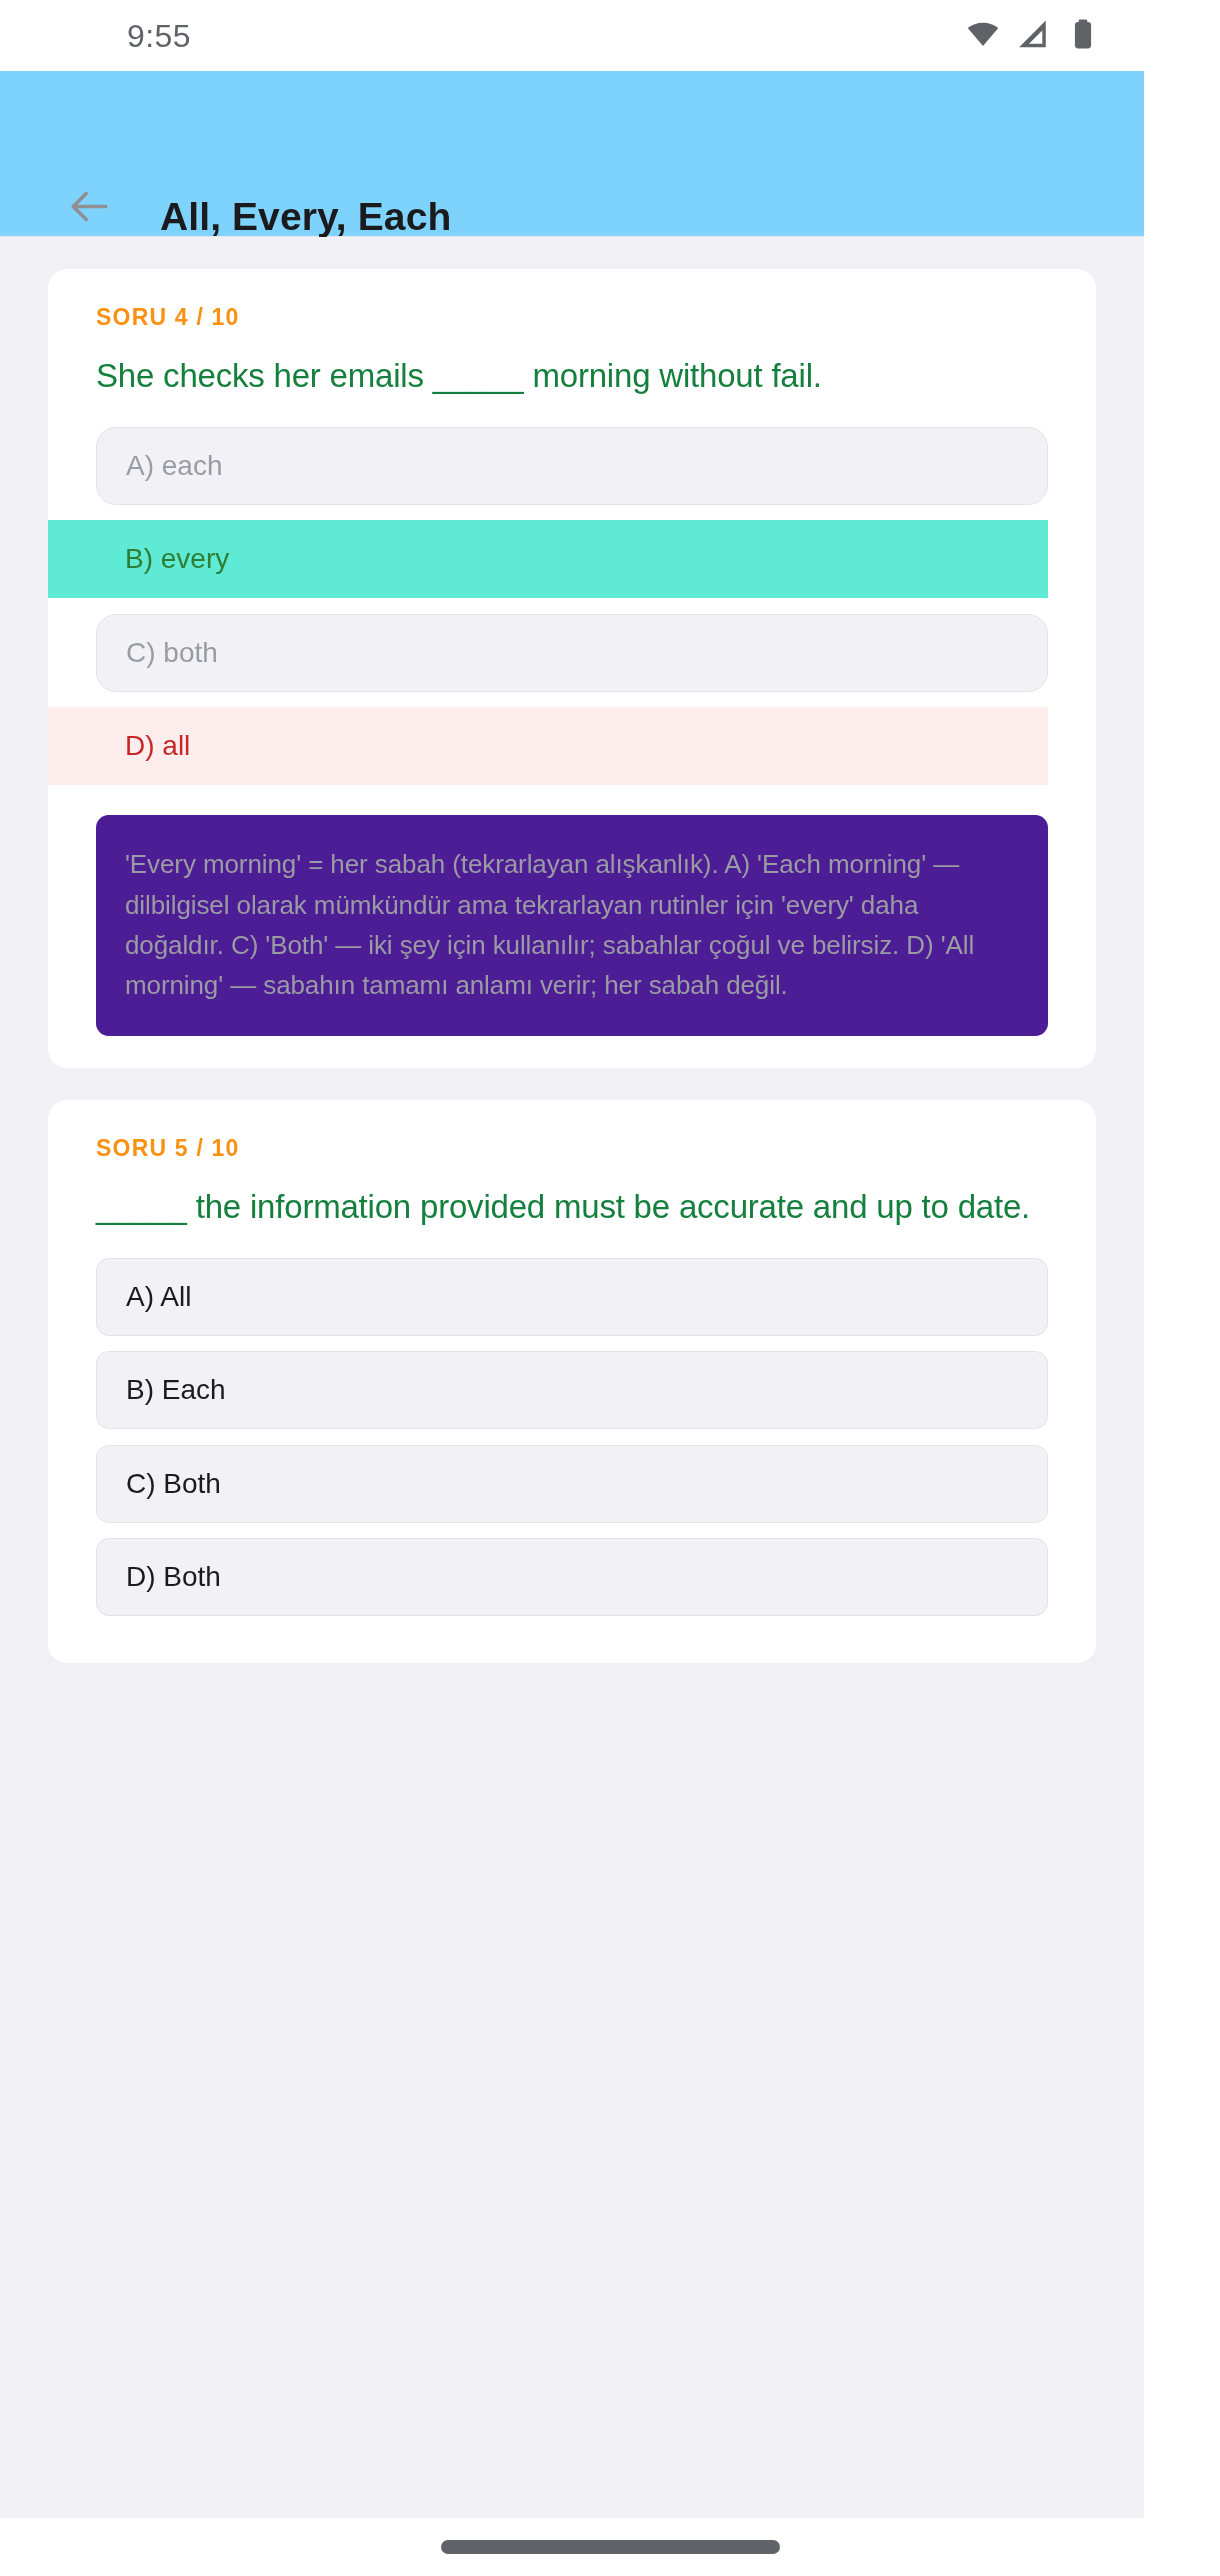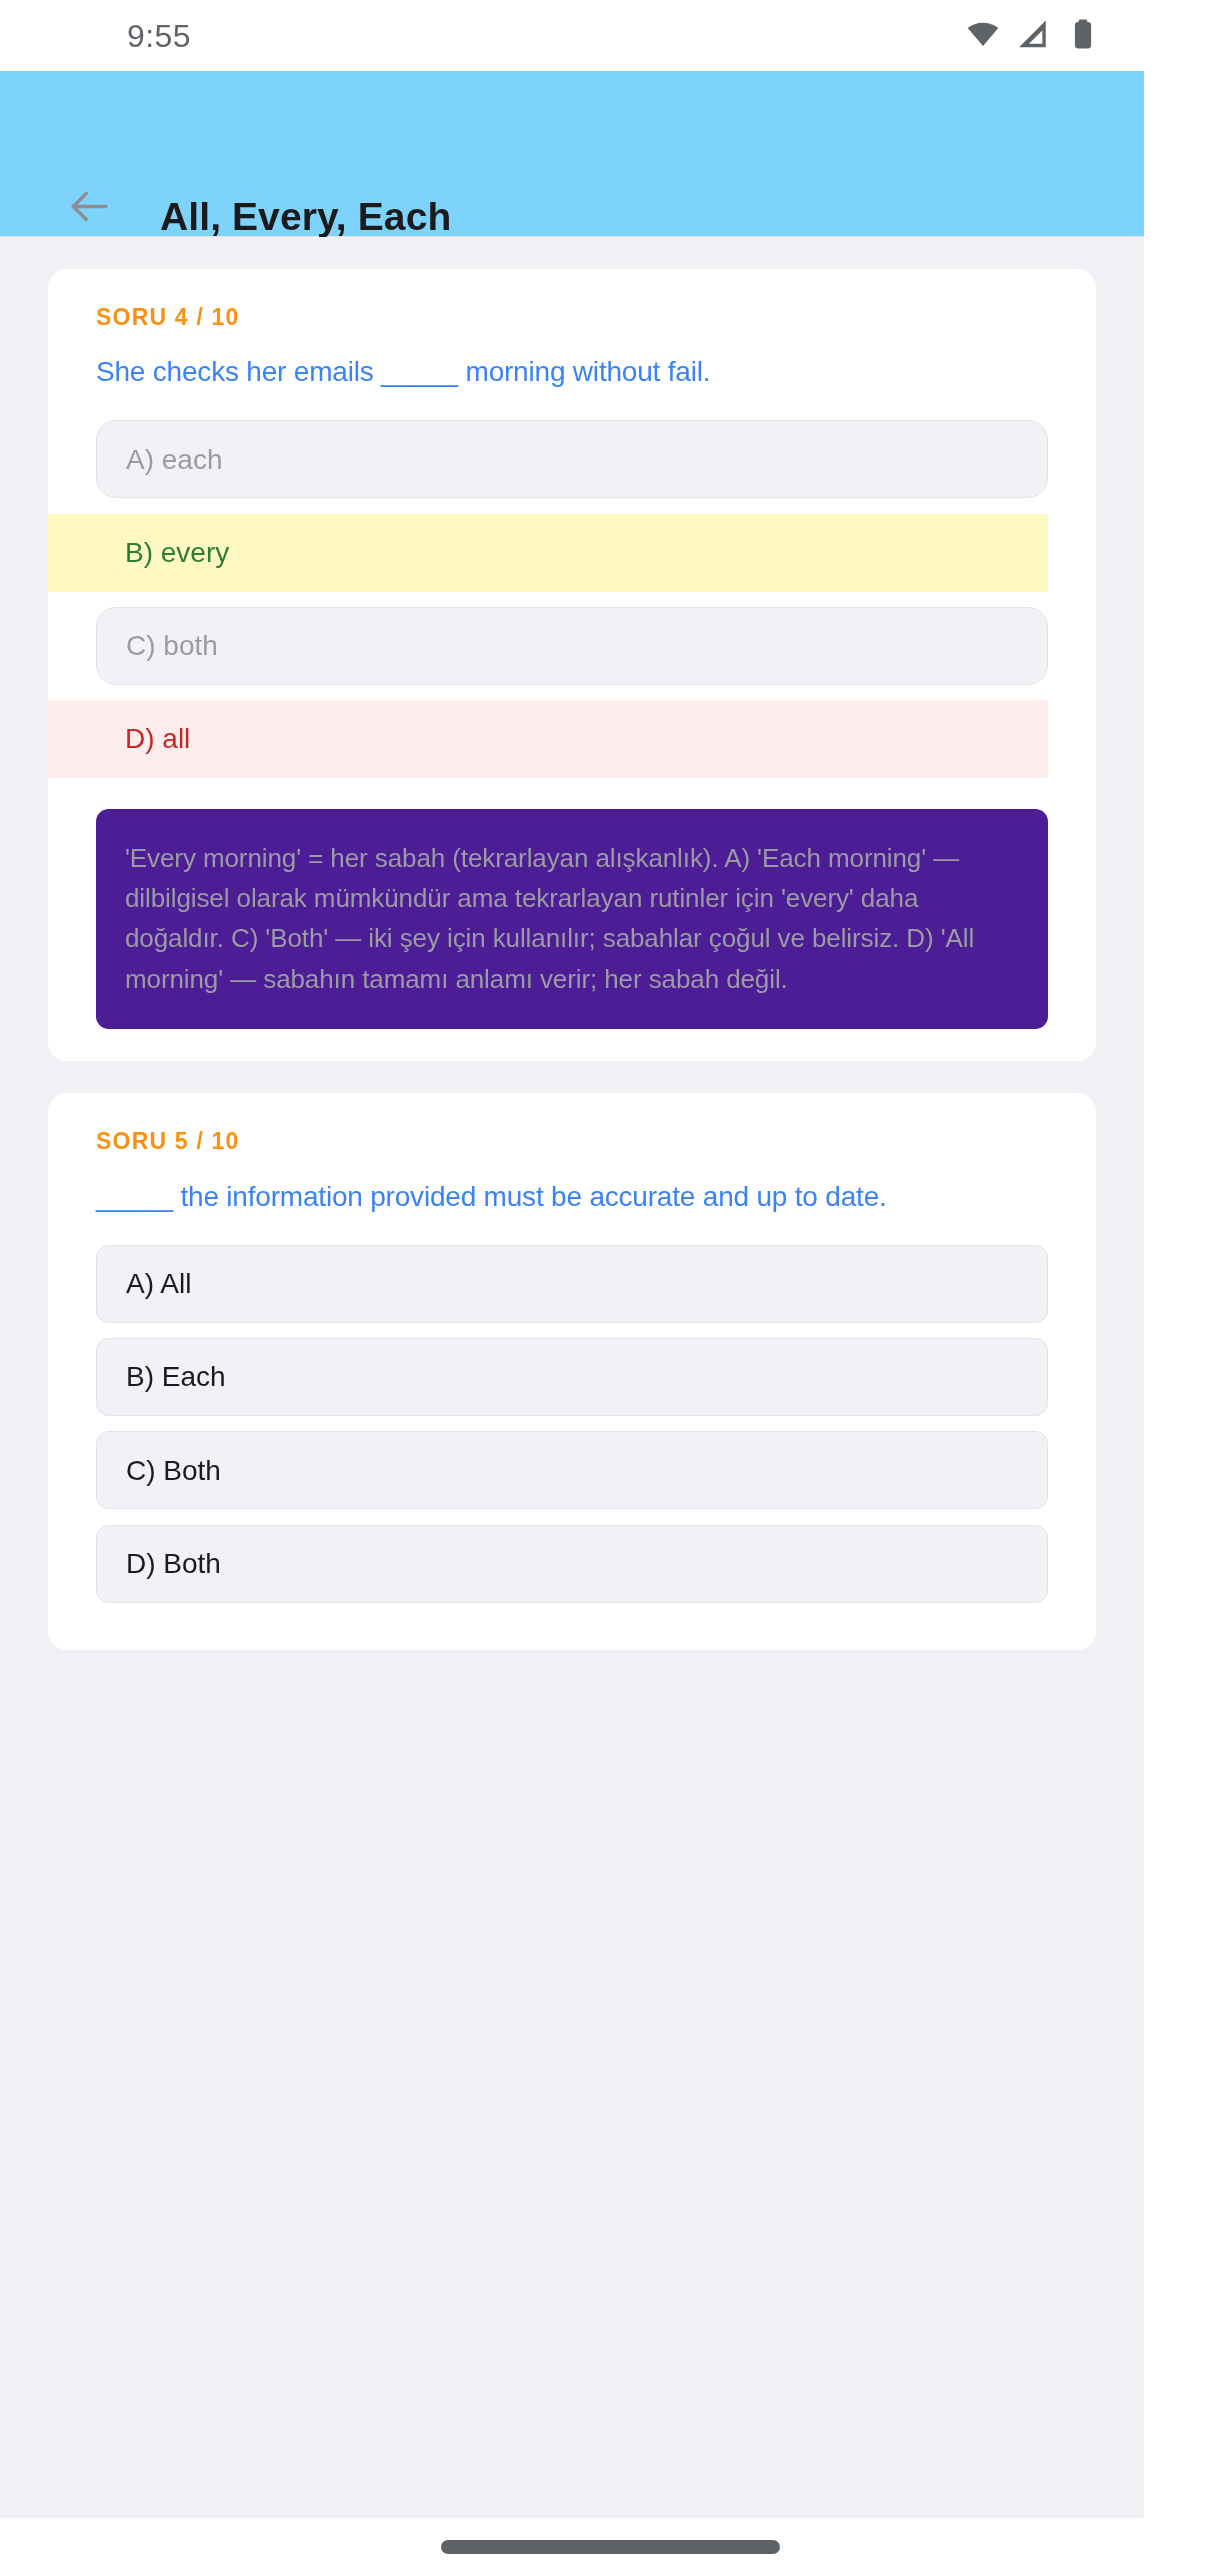--- a/index.html
+++ b/index.html
@@ -46,42 +46,42 @@
     background:#ffffff; border-radius:18.6px; margin-top:32px;
     padding:37px 0 32px 0; overflow:hidden;
   }
   .card-inner { padding:0 48px; }
 
   .qnum {
     font-size:23px; font-weight:bold; color:#f99113;
     letter-spacing:1.2px; line-height:1;
   }
   .qtext {
-    font-size:28px; color:#3b82f6; line-height:1.32;
+    font-size:33px; color:#15803d; line-height:1.32;
     margin-top:25.4px; letter-spacing:-0.2px;
   }
 
   .opts { margin-top:29px; }
 
   .opt {
     min-height:78px; display:flex; align-items:center;
     padding:0 29px; font-size:28px; line-height:1.2;
     margin-bottom:15.3px;
   }
   .opt.neutral {
     background:#f1f1f6; border:1.7px solid #e2e2e9;
     border-radius:12.7px; color:#1b1b1d;
     margin-left:0; margin-right:0;
   }
   .opt.muted {
     background:#f1f1f6; border:1.7px solid #e2e2e9;
     border-radius:20px; color:#9b9ba3;
   }
   .opt.correct {
-    background:#fef9c3; border:none; border-radius:0;
+    background:#5eead4; border:none; border-radius:0;
     color:#2e7d32; margin-left:-48px;
     width:calc(100% + 48px); padding-left:77px;
   }
   .opt.wrong {
     background:#fdeded; border:none; border-radius:0;
     color:#c62828; margin-left:-48px;
     width:calc(100% + 48px); padding-left:77px;
   }
 
   .explain {

